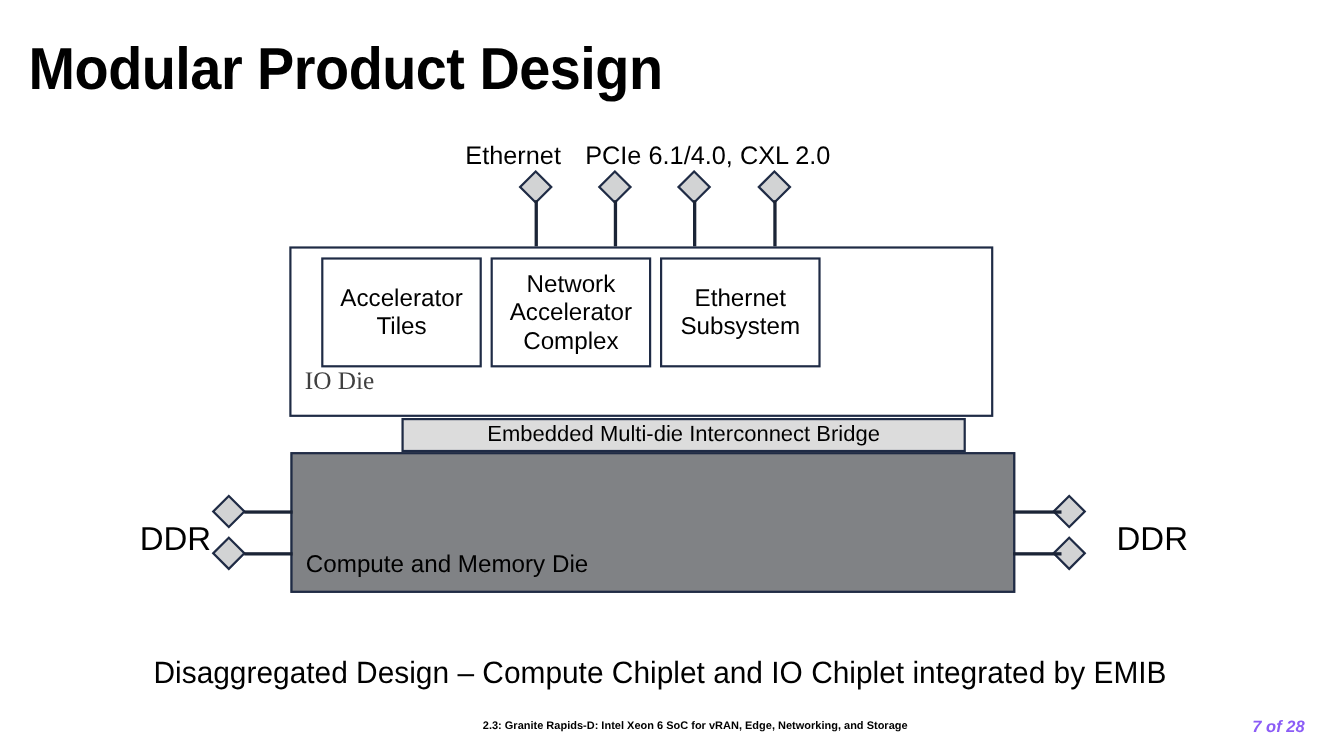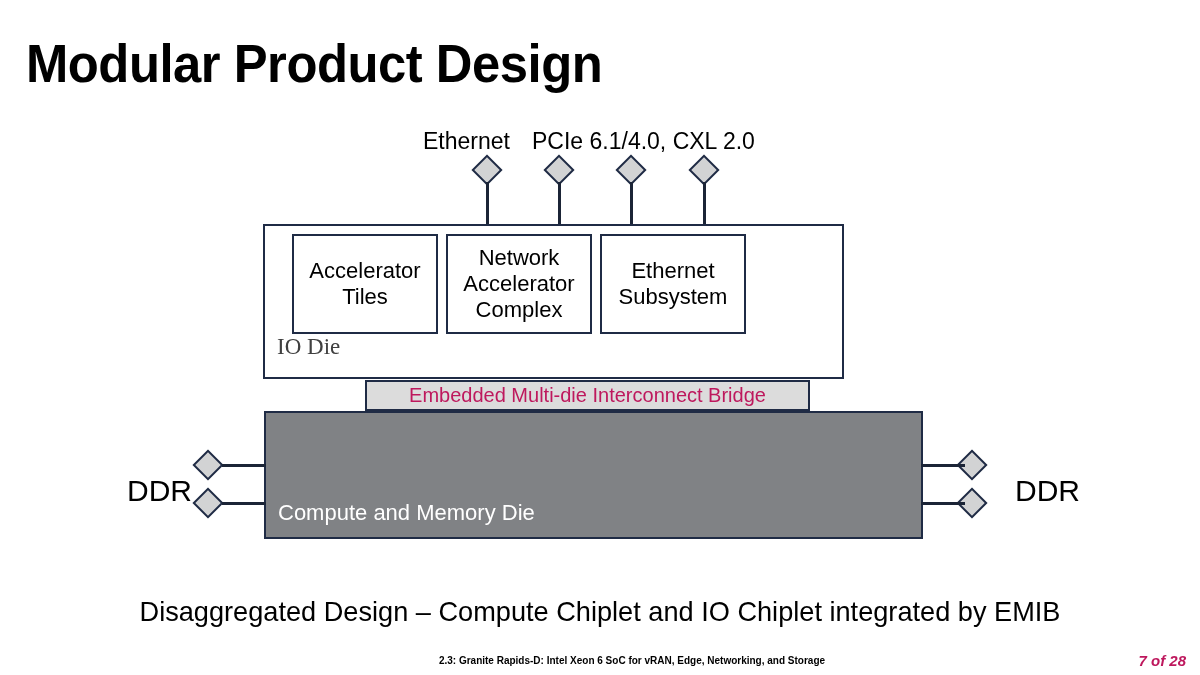--- a/index.html
+++ b/index.html
@@ -65,21 +65,21 @@
     position: absolute;
     height: 3px;
     background: #1b2436;
   }
 
   
   #io-die {
     position: absolute;
     left: 263px;
     top: 224px;
-    width: 581px;
+    width: 640px;
     height: 155px;
     background: #ffffff;
     border: 2px solid #1f2b45;
     box-sizing: border-box;
   }
   #io-die-label {
     position: absolute;
     left: 12px;
     bottom: 17px;
     font-size: 23px;
@@ -108,50 +108,50 @@
   #ip-0 { left: 27px;  width: 146px; }
   #ip-1 { left: 181px; width: 146px; }
   #ip-2 { left: 335px; width: 146px; }
   #ip-3 { left: 489px; width: 146px; }
 
   
   #emib {
     position: absolute;
     left: 365px;
     top: 380px;
-    width: 445px;
+    width: 513px;
     height: 31px;
     background: #dcdcdc;
     border: 2px solid #1f2b45;
     box-sizing: border-box;
     display: flex;
     align-items: center;
     justify-content: center;
     font-size: 20px;
-    color: #be185d;
+    color: #000000;
     white-space: nowrap;
   }
 
   
   #compute-die {
     position: absolute;
     left: 264px;
     top: 411px;
     width: 659px;
     height: 128px;
     background: #808285;
     border: 2px solid #1f2b45;
     box-sizing: border-box;
   }
   #compute-die-label {
     position: absolute;
     left: 12px;
     bottom: 11px;
     font-size: 22px;
-    color: #ffffff;
+    color: #000000;
     white-space: nowrap;
   }
 
   
   .ddr-label {
     position: absolute;
     font-size: 30px;
     color: #000000;
     white-space: nowrap;
   }
@@ -195,21 +195,21 @@
     white-space: nowrap;
     margin-left: 32px;
   }
   #footer-right {
     position: absolute;
     right: 14px;
     top: 652px;
     font-size: 15px;
     font-weight: bold;
     font-style: italic;
-    color: #be185d;
+    color: #8b5cf6;
     white-space: nowrap;
   }
 </style>
 </head>
 <body>
 
 <div id="slide">
 
   <div id="slide-title">Modular Product Design</div>
 

